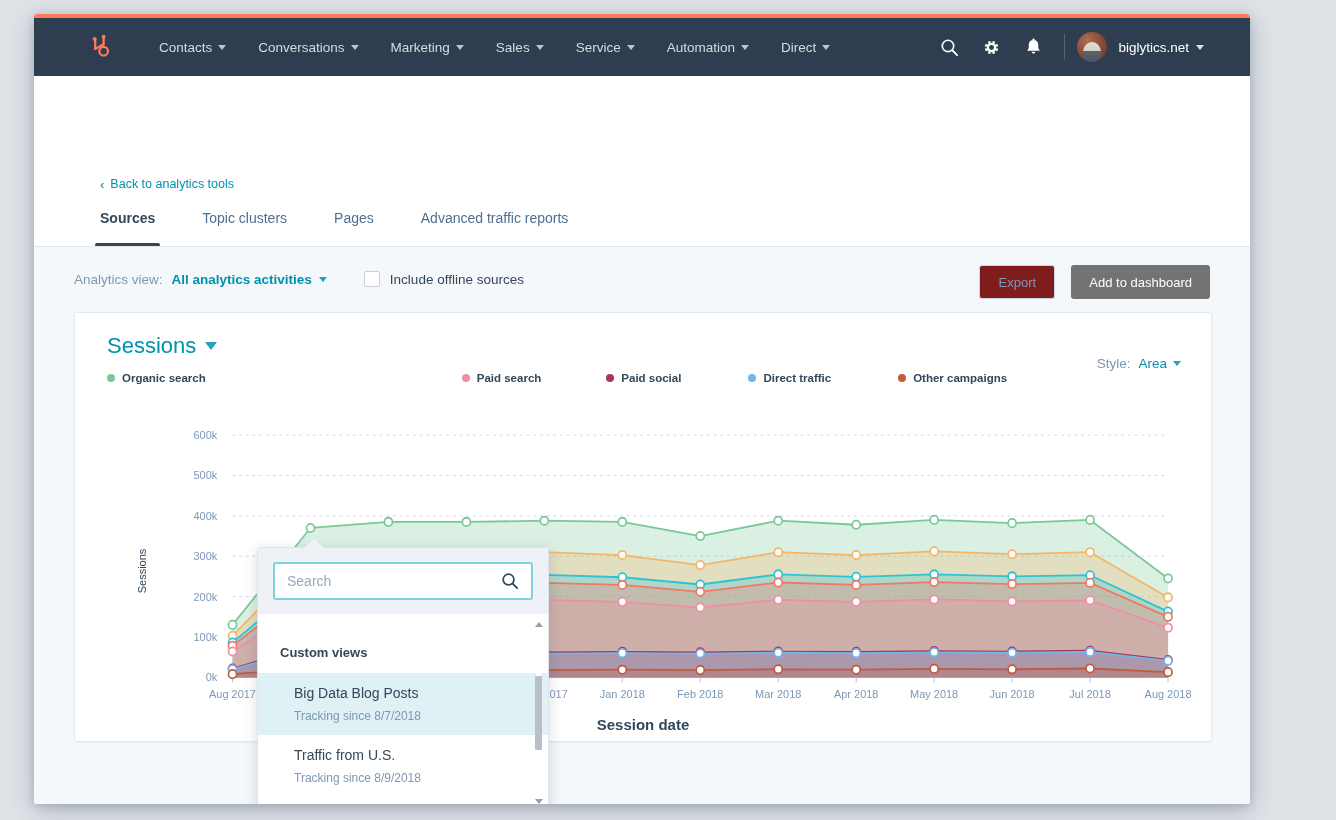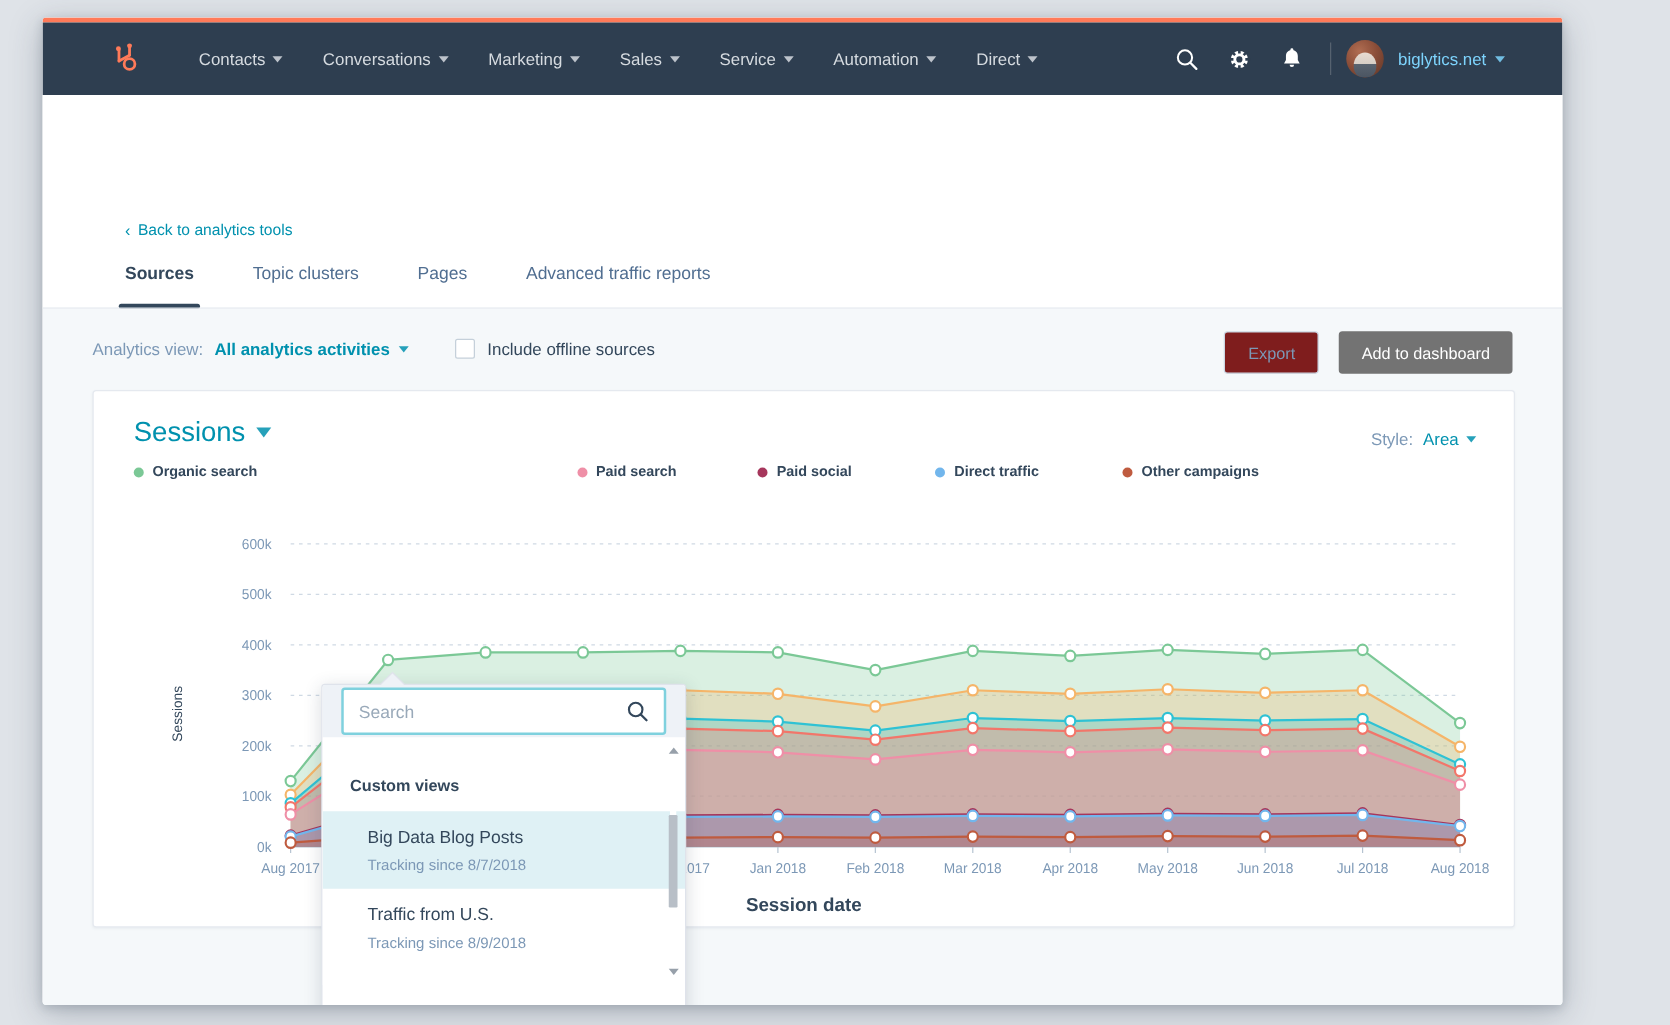--- a/index.html
+++ b/index.html
@@ -54,21 +54,21 @@
   .avatar {
     width: 30px; height: 30px; border-radius: 50%;
     background: radial-gradient(circle at 35% 30%, #b06d52 0%, #8a4d38 48%, #5d3526 100%);
     position: relative; overflow: hidden; flex: none;
   }
   .avatar::after{
     content:""; position:absolute; left:6px; top:10px; width:18px; height:20px;
     border-radius: 50% 50% 40% 40%;
     background: linear-gradient(180deg,#e8dcd2 0%, #d8cfc6 45%, #5a6470 46%, #4b5562 100%);
   }
-  .account-name { color:#7dd3fc; font-size:13.5px; margin-left:11px; display:flex; align-items:center; gap:7px; cursor:pointer;}
+  .account-name { color:#ffffff; font-size:13.5px; margin-left:11px; display:flex; align-items:center; gap:7px; cursor:pointer;}
 
   
   .page-header { position: absolute; left:0; top:62px; width:100%; height:118px; background:#fff; }
   .back-link {
     position:absolute; left:66px; top:101px; color:#0091ae; font-size:12.5px;
     display:flex; align-items:center; gap:6px; cursor:pointer;
   }
   .back-chev { font-size: 13px; line-height: 1; }
   .title-row { position:absolute; left:66px; top:119px; display:flex; align-items:baseline; }
   .page-title { font-size:31px; color:#33475b; font-weight:400; letter-spacing:-0.2px; }
@@ -113,21 +113,21 @@
   .card {
     position:absolute; left:40px; top:65px; right:38px; height:430px;
     background:#fff; border:1px solid #e5e9ef; border-radius:3px;
     box-shadow: 0 1px 2px rgba(65,80,95,0.06);
   }
   .card-title {
     position:absolute; left:32px; top:20px;
     font-size:22px; color:#0091ae; display:flex; align-items:center; gap:9px; cursor:pointer;
   }
   .card-title .caret-down { border-left-width:6px; border-right-width:6px; border-top-width:8px; border-top-color:#0091ae; }
-  .style-ctrl { position:absolute; right:30px; top:31px; display:flex; align-items:center; gap:8px; }
+  .style-ctrl { position:absolute; right:30px; top:43px; display:flex; align-items:center; gap:8px; }
   .style-label { font-size:13.5px; color:#7c98b6; }
   .style-value { font-size:13.5px; color:#0091ae; display:flex; align-items:center; gap:6px; cursor:pointer; }
   .style-value .caret-down { border-top-color:#0091ae; }
 
   .legend {
     position:absolute; left:32px; top:55px; right:24px;
     display:flex; align-items:center; flex-wrap:nowrap; gap:41px;
     height:20px;
     text-align:center;
   }
@@ -151,21 +151,21 @@
   
   .dropdown {
     position:absolute; left:223px; top:300px; width:292px; height:340px;
     background:#fff; border:1px solid #dfe3eb; border-radius:3px;
     box-shadow: 0 3px 14px rgba(45,62,80,0.18);
     z-index: 40; overflow:hidden;
   }
   .dd-arrow {
     position:absolute; left:270px; top:290px; width:20px; height:11px; z-index:41;
   }
-  .dd-search-area { background:#eef2f7; padding:2px 15px; }
+  .dd-search-area { background:#eef2f7; padding:14px 15px; }
   .dd-search {
     height:38px; background:#fff; border:2px solid #7fd1de; border-radius:3px;
     display:flex; align-items:center; padding:0 12px;
   }
   .dd-search input {
     border:none; outline:none; flex:1; font-size:14px; color:#33475b;
     font-family:"Liberation Sans", sans-serif; background:transparent;
   }
   .dd-search input::placeholder { color:#99a9b9; }
   .dd-list { position:relative; height:198px; overflow:hidden; background:#fff; }

